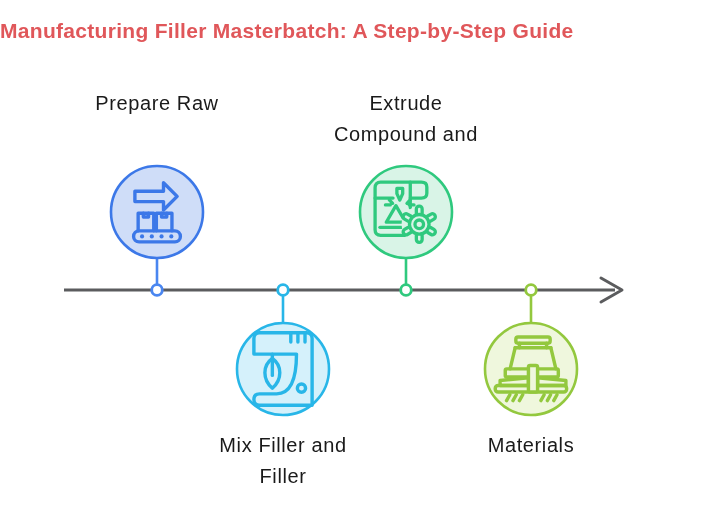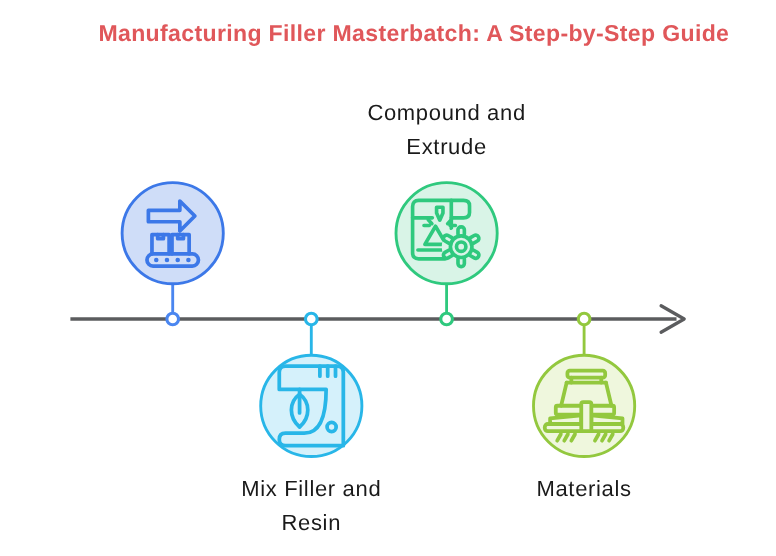--- a/index.html
+++ b/index.html
@@ -5,21 +5,21 @@
   html,body { margin:0; padding:0; background:#ffffff; }
   .canvas {
     position:relative;
     width:705px; height:505px;
     background:#ffffff;
     font-family:"Liberation Sans","DejaVu Sans",sans-serif;
     overflow:hidden;
   }
   .title {
     position:absolute; left:0; top:18px; width:663px;
-    text-align:right;
+    text-align:left;
     font-size:21px; font-weight:bold; letter-spacing:0.3px;
     color:#e0575a;
     line-height:26px;
   }
   .diagram-svg { position:absolute; left:0; top:0; }
   .step-label {
     position:absolute; width:220px;
     text-align:center;
     font-size:20px; line-height:31px; letter-spacing:0.6px;
     color:#1a1a1a;
@@ -114,27 +114,28 @@
       <path d="M36.5,53.3 L38.8,49.2 M43.3,49.2 L41,53.3 M45.5,53.3 L47.8,49.2"></path>
     </g>
 
     <circle cx="157" cy="290" r="5.3" stroke-width="2.8" fill="#ffffff" stroke="#4a86f0"></circle>
     <circle cx="283" cy="290" r="5.3" stroke-width="2.8" fill="#ffffff" stroke="#28b6e8"></circle>
     <circle cx="406" cy="290" r="5.3" stroke-width="2.8" fill="#ffffff" stroke="#2fc97e"></circle>
     <circle cx="531" cy="290" r="5.3" stroke-width="2.8" fill="#ffffff" stroke="#93c83e"></circle>
   </svg>
 
   <div class="step-label label-1">
+    <span class="line">Prepare Raw</span>
   </div>
   <div class="step-label label-3">
+    <span class="line">Extrude</span>
     <span class="line">Compound and</span>
-    <span class="line">Extrude</span>
   </div>
   <div class="step-label label-2">
     <span class="line">Mix Filler and</span>
-    <span class="line">Resin</span>
+    <span class="line">Filler</span>
   </div>
   <div class="step-label label-4">
     <span class="line">Materials</span>
     <span class="line"></span>
   </div>
 
 </div>
 
 </body></html>

